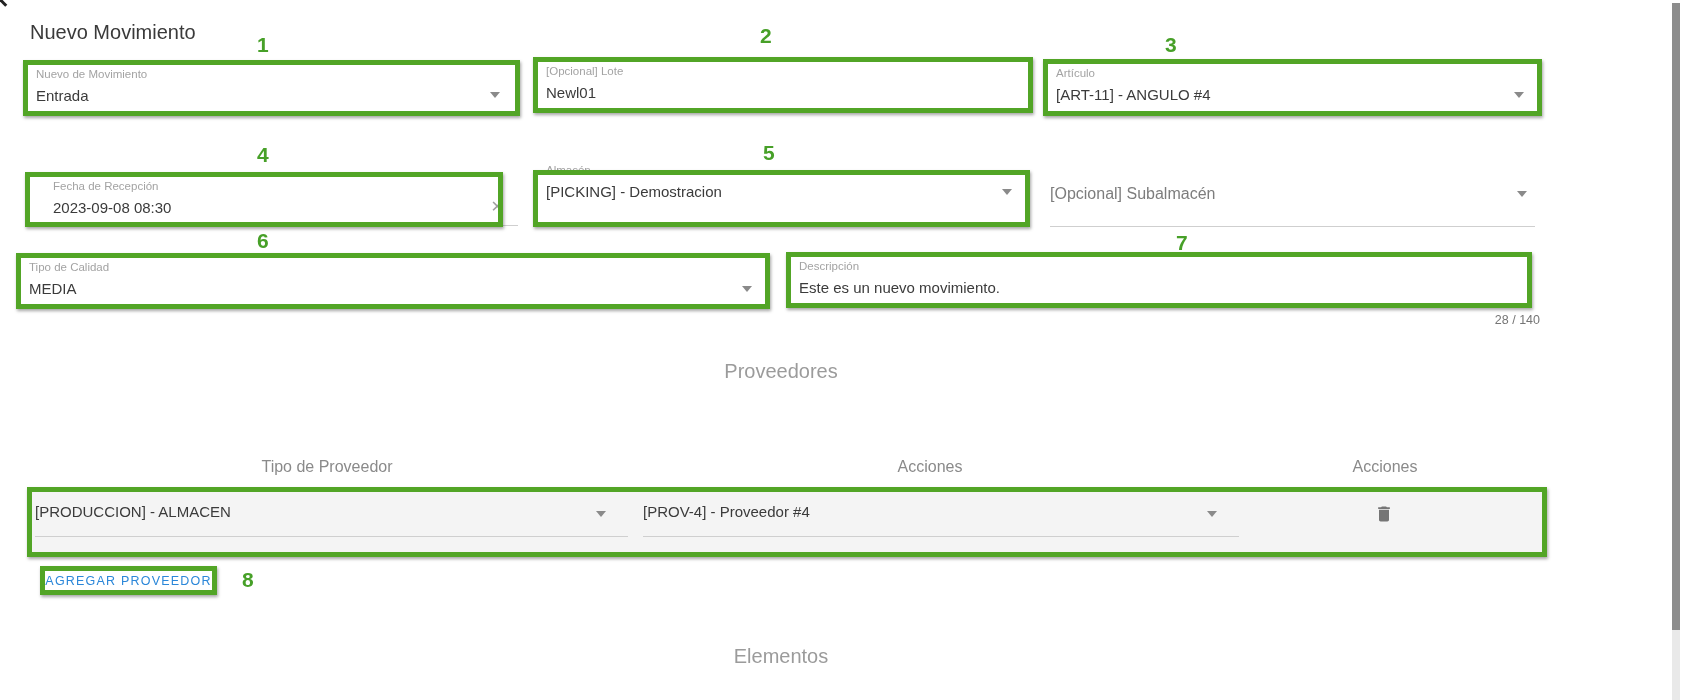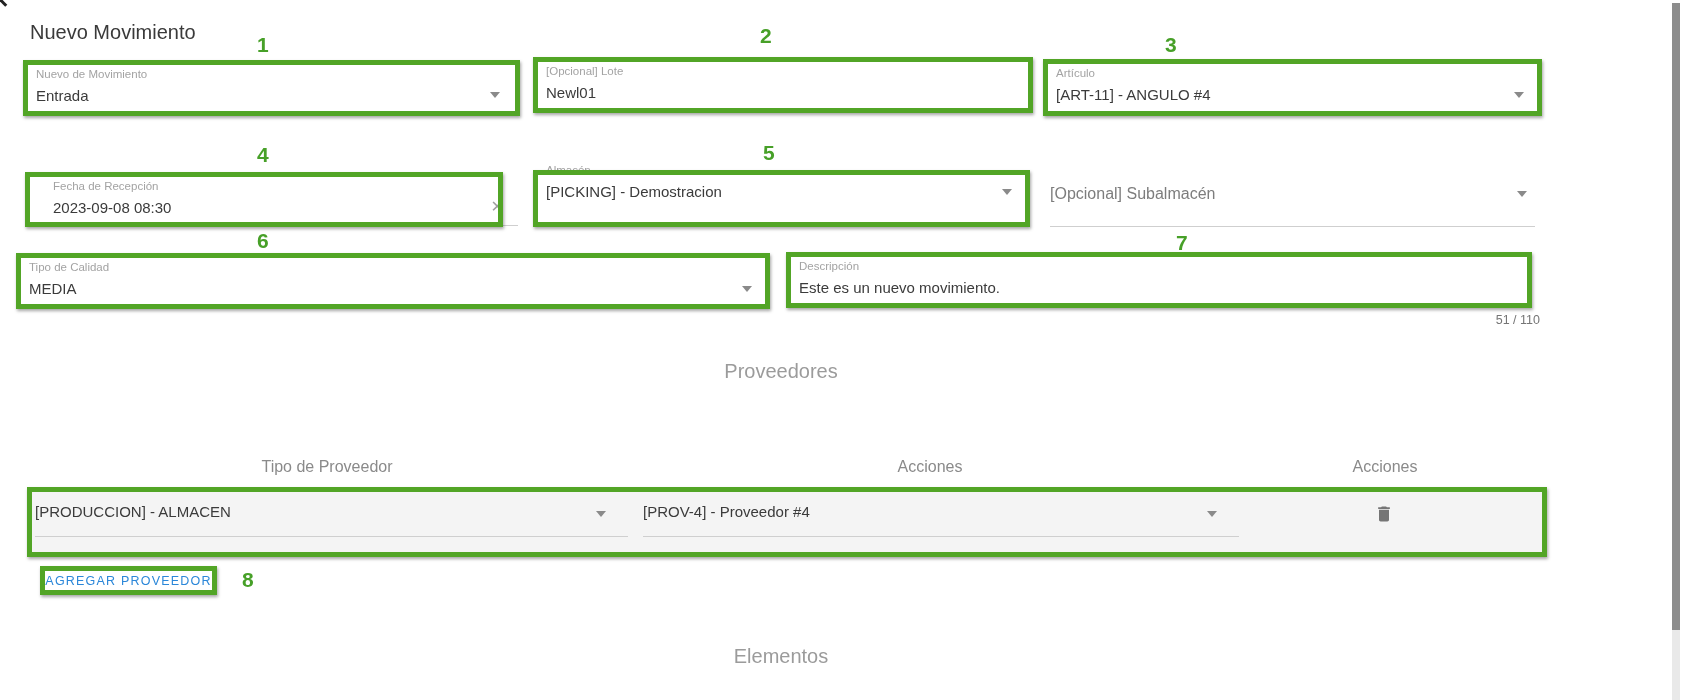--- a/index.html
+++ b/index.html
@@ -103,21 +103,21 @@
   <div class="field" style="left:16px; top:253px; width:754px; height:56px;">
     <div class="f-label">Tipo de Calidad</div>
     <div class="f-value">MEDIA</div>
     <span class="dd-arrow" style="right:18px; top:33px;"></span>
   </div>
 
   <div class="field" style="left:786px; top:252px; width:746px; height:56px;">
     <div class="f-label">Descripción</div>
     <div class="f-value">Este es un nuevo movimiento.</div>
   </div>
-  <div class="char-counter">51 / 110</div>
+  <div class="char-counter">28 / 140</div>
 
   <div class="section-heading" style="top:360px;">Proveedores</div>
 
   <div class="col-header" style="left:27px; width:600px;">Tipo de Proveedor</div>
   <div class="col-header" style="left:640px; width:580px;">Acciones</div>
   <div class="col-header" style="left:1280px; width:210px;">Acciones</div>
 
   <div class="prov-row">
     <div class="row-select" style="left:8px; width:593px;">
       <div class="sel-value">[PRODUCCION] - ALMACEN</div>

